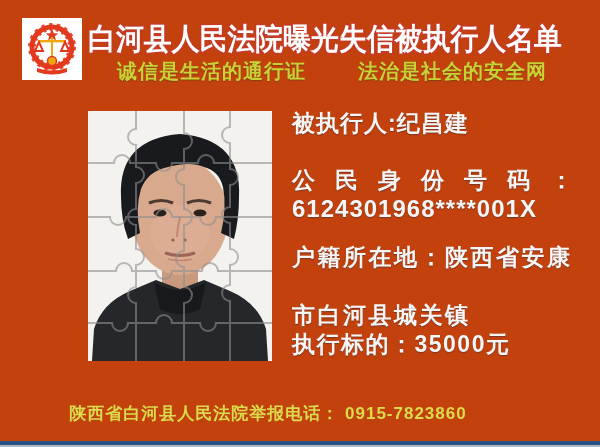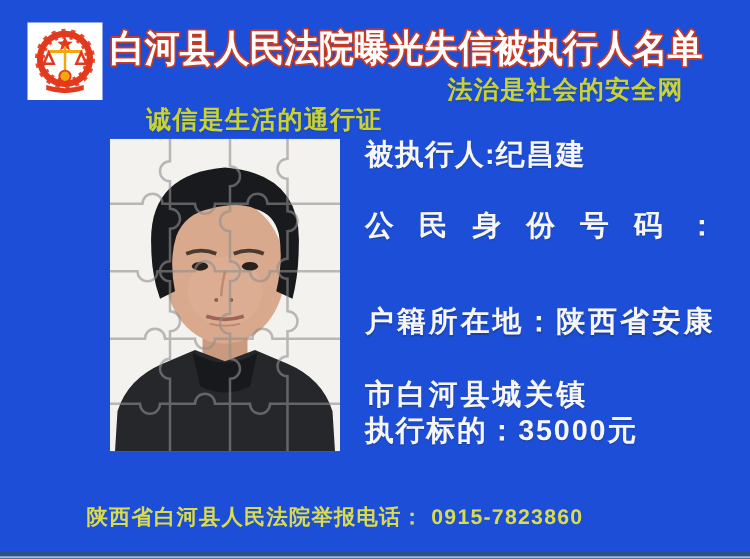--- a/index.html
+++ b/index.html
@@ -1,20 +1,20 @@
 <!DOCTYPE html>
 <html><head>
 <meta charset="utf-8">
 <style>
   html, body { margin: 0; padding: 0; background: #222; }
   * { box-sizing: border-box; }
   .stage {
     position: relative;
     width: 600px; height: 447px;
-    background: #1d4ed8;
+    background: #c2410c;
     overflow: hidden;
     font-family: "Liberation Sans", sans-serif;
   }
   
   .emblem-box {
     position: absolute; left: 22px; top: 18px;
     width: 60px; height: 62px;
     background: #ffffff;
     display: flex; align-items: center; justify-content: center;
   }
@@ -30,21 +30,21 @@
     paint-order: stroke fill;
   }
   .slogan {
     position: absolute; top: 58px;
     color: #c9d235;
     font-size: 20px; font-weight: bold;
     letter-spacing: 1px;
     white-space: nowrap;
     text-shadow: 0 1px 1px rgba(30,60,40,.35);
   }
-  .slogan-left  { left: 117px; margin-top: 24px; }
+  .slogan-left  { left: 117px; }
   .slogan-right { left: 358px; }
   
   .photo {
     position: absolute; left: 88px; top: 111px;
     width: 184px; height: 250px;
     display: block;
   }
   
   .detail-line {
     position: absolute; left: 292px;
@@ -151,20 +151,21 @@
       <path d="M0,160 h28 a8,8 0 1 1 16,0 h24 a8,8 0 1 0 16,0 h30 a8,8 0 1 1 16,0 h54"></path>
       <path d="M0,212 h24 a8,8 0 1 0 16,0 h28 a8,8 0 1 1 16,0 h28 a8,8 0 1 0 16,0 h56"></path>
       <path d="M48,0 v18 a8,8 0 1 0 0,16 v22 a8,8 0 1 1 0,16 v26 a8,8 0 1 0 0,16 v24 a8,8 0 1 1 0,16 v22 a8,8 0 1 0 0,16 v58"></path>
       <path d="M96,0 v22 a8,8 0 1 1 0,16 v20 a8,8 0 1 0 0,16 v24 a8,8 0 1 1 0,16 v26 a8,8 0 1 0 0,16 v20 a8,8 0 1 1 0,16 v58"></path>
       <path d="M142,0 v16 a8,8 0 1 0 0,16 v26 a8,8 0 1 1 0,16 v22 a8,8 0 1 0 0,16 v26 a8,8 0 1 1 0,16 v20 a8,8 0 1 0 0,16 v60"></path>
     </g>
   </svg>
 
   <div class="detail-line dl-1">被执行人:纪昌建</div>
   <div class="detail-line dl-2">公民身份号码：</div>
+  <div class="detail-line dl-3">6124301968****001X</div>
   <div class="detail-line dl-4">户籍所在地：陕西省安康</div>
   <div class="detail-line dl-5">市白河县城关镇</div>
   <div class="detail-line dl-6">执行标的：35000元</div>
 
   <div class="hotline">陕西省白河县人民法院举报电话： 0915-7823860</div>
 
   <div class="strip-dark"></div>
   <div class="strip-light"></div>
 
 </div>

